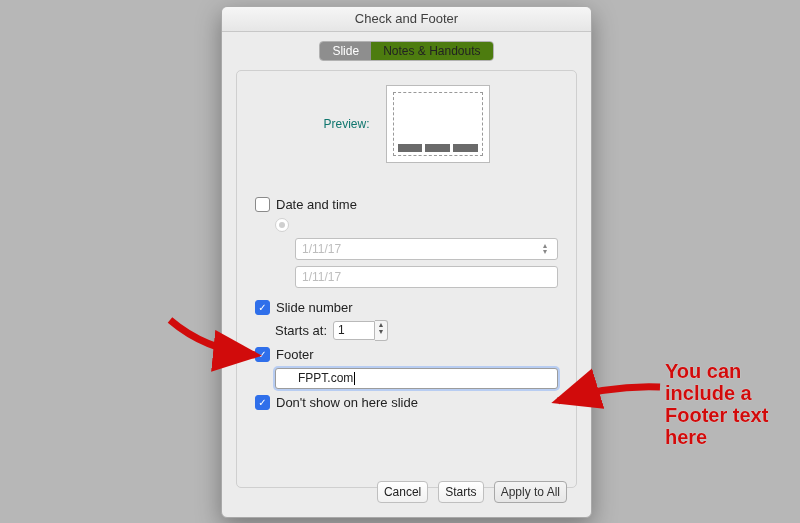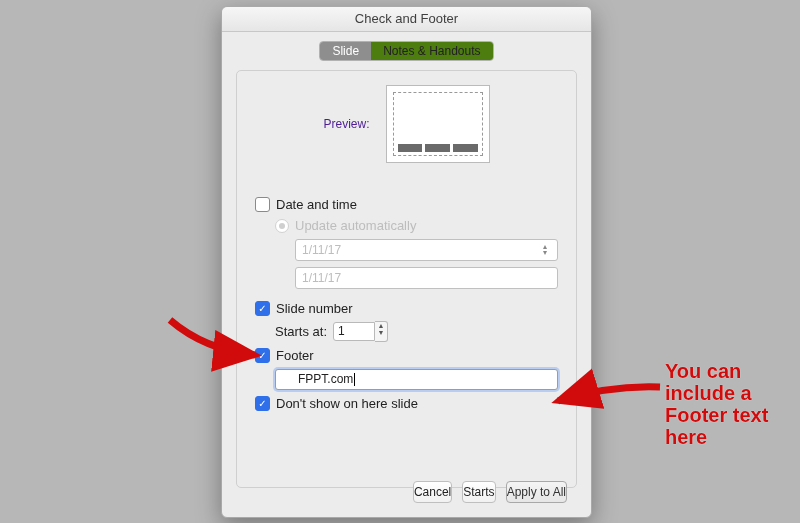--- a/index.html
+++ b/index.html
@@ -18,21 +18,21 @@
   .seg{display:flex;border:1px solid #b2b2b2;border-radius:4px;overflow:hidden;}
   .seg>div{height:18px;line-height:18px;font-size:12px;padding:0 12px;}
   .seg .sel{background:#8e8e8e;color:#fff;}
   .seg .unsel{background:#4d7c0f;color:#222;}
   
   .panel{position:relative;margin:0 14px 14px 14px;height:418px;
          background:#ececec;border:1px solid #cfcfcf;border-radius:5px;
          padding:14px 18px 0 18px;box-sizing:border-box;}
   .previewrow{display:flex;align-items:center;justify-content:center;gap:16px;
               margin-bottom:34px;}
-  .previewlbl{font-size:12px;color:#4c1d95;}
+  .previewlbl{font-size:12px;color:#0f766e;}
   .previewbox{width:102px;height:76px;background:#fff;border:1px solid #bbb;}
   .pslide{margin:6px;height:62px;border:1px dashed #999;position:relative;
           background:#fff;}
   .pslide .fbox{position:absolute;left:4px;right:4px;bottom:3px;height:8px;
                display:flex;gap:3px;}
   .pslide .fbox>div{flex:1;background:#6a6a6a;}
   
   .row{display:flex;align-items:center;margin-bottom:6px;}
   .row.ind1{margin-left:20px;}
   .row.ind2{margin-left:36px;}
@@ -60,21 +60,21 @@
   .num .step{width:12px;height:19px;border:1px solid #b9b9b9;border-left:none;
              border-radius:0 3px 3px 0;font-size:7px;line-height:7px;
              text-align:center;color:#555;background:#f5f5f5;}
   .footerin{height:19px;border:1px solid #9c9c9c;border-radius:3px;background:#fff;
             margin:2px 0 6px 20px;padding:0 22px;font-size:12px;line-height:19px;
             position:relative;box-shadow:0 0 0 2px rgba(90,150,255,.35);}
   .caret{display:inline-block;width:1px;height:13px;background:#000;
          vertical-align:middle;margin-left:1px;}
   
   .btns{position:absolute;right:24px;bottom:14px;display:flex;gap:10px;}
-  .btn{height:20px;line-height:20px;font-size:12px;padding:0 0;border-radius:4px;
+  .btn{height:20px;line-height:20px;font-size:12px;padding:0 6px;border-radius:4px;
        border:1px solid #bfbfbf;background:linear-gradient(#fff,#f1f1f1);}
   .btn.def{background:linear-gradient(#f4f4f4,#e6e6e6);color:#333;
            border-color:#a8a8a8;}
   
   .anno{position:absolute;color:#d10b0b;font-weight:bold;font-size:20px;
         line-height:22px;text-shadow:0 0 1px #fff;}
   svg.arrow{position:absolute;overflow:visible;}
 </style>
 </head>
 <body>
@@ -106,21 +106,20 @@
       </div>
 
       <div class="row">
         <span class="cb"></span>
         <span>Date and time</span>
       </div>
       <div class="row ind1 disabled">
         <span class="rd disabled">
             <span class="dot"></span>
           </span>
-        <span>Update automatically</span>
       </div>
       <div class="row ind2">
         <div class="combo">
           <span>1/11/17</span>
           <span class="updn">▴<br>▾</span>
         </div>
       </div>
       <div class="row ind2">
         <div class="txt">1/11/17</div>
       </div>

